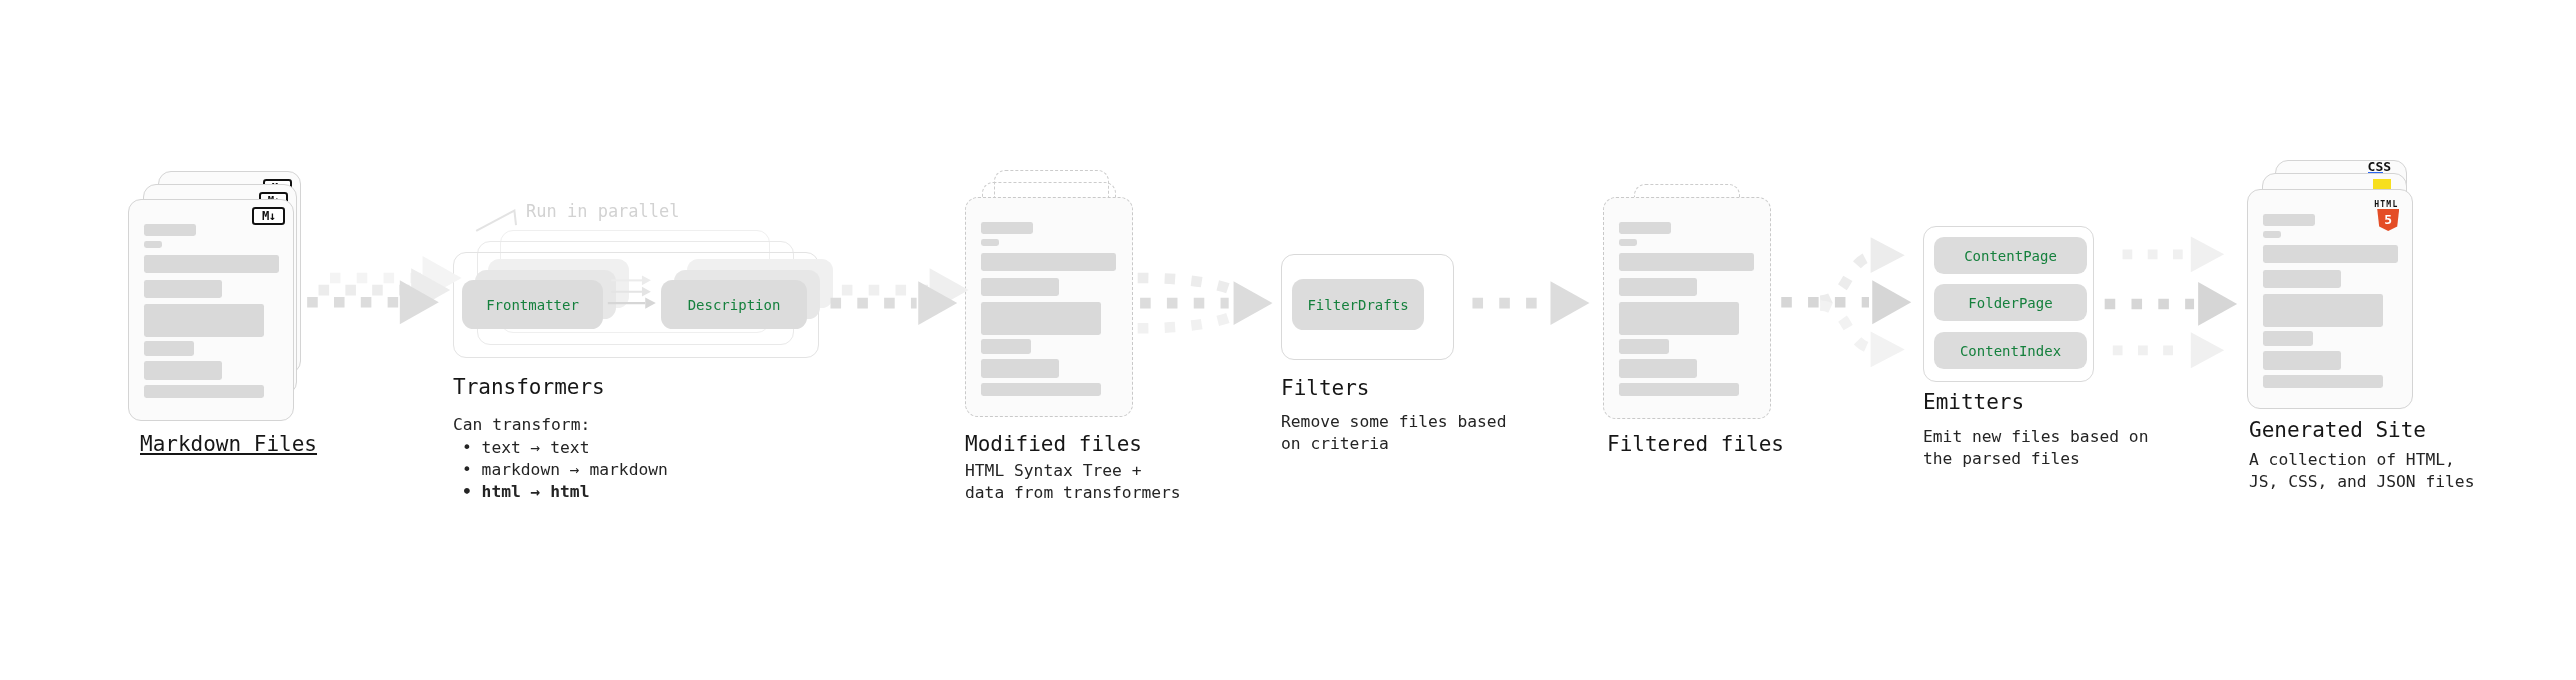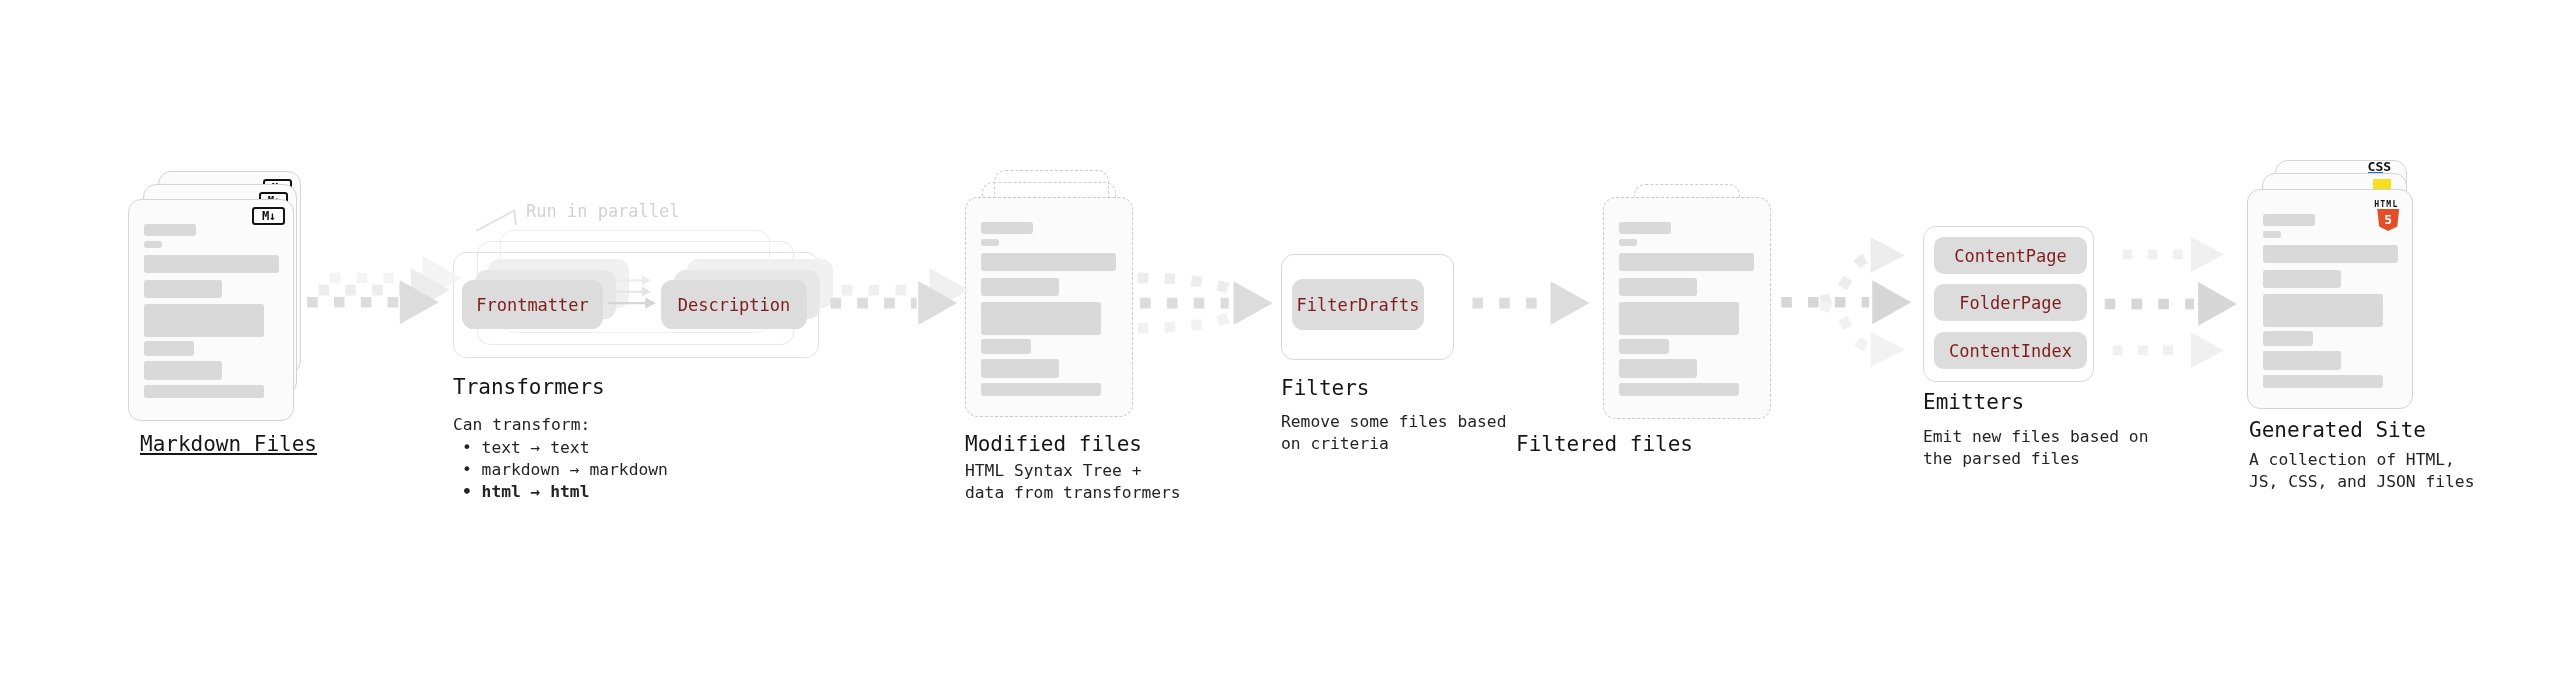--- a/index.html
+++ b/index.html
@@ -40,21 +40,21 @@
   .css-underline{height:2.4px;background:#2965f1;margin-top:0.8px;}
   
   .tbox{position:absolute;border:1.6px solid #e3e3e3;border-radius:13px;box-sizing:border-box;background:transparent;}
   .tbox.b2{border-color:#e9e9e9;}
   .tbox.b3{border-color:#efefef;}
   .obox{position:absolute;border:1.6px solid #d9d9d9;border-radius:13px;box-sizing:border-box;background:#ffffff;}
   
   .pill{
     position:absolute;background:#dcdcdc;border-radius:11.4px;
     display:flex;align-items:center;justify-content:center;
-    font-size:17px;color:#7f1d1d;box-sizing:border-box;white-space:nowrap;
+    font-size:14px;color:#15803d;box-sizing:border-box;white-space:nowrap;
   }
   .pill.ghost1{background:#e7e7e7;}
   .pill.ghost2{background:#f0f0f0;}
   .pill.small{border-radius:9.8px;}
   
   .stage-title{position:absolute;font-size:21px;color:#161616;line-height:24.4px;white-space:nowrap;}
   .stage-sub{position:absolute;font-size:16.3px;color:#242424;line-height:22px;white-space:pre-line;}
   .note{position:absolute;font-size:17px;color:#d2d2d2;white-space:nowrap;line-height:19.5px;}
   svg.overlay{position:absolute;left:0;top:0;pointer-events:none;}
 </style>
@@ -137,21 +137,21 @@
     <div class="file-card dashed" style="left:1603px;top:197px;width:168px;height:222px;">
         <div class="bar" style="top: 24.4px; width: 52px; height: 11.4px;"></div>
         <div class="bar" style="top: 41px; width: 18px; height: 6.5px;"></div>
         <div class="bar" style="top: 55px; width: 135px; height: 18px;"></div>
         <div class="bar" style="top: 80px; width: 78px; height: 18px;"></div>
         <div class="bar" style="top: 104px; width: 120px; height: 32.5px;"></div>
         <div class="bar" style="top: 141px; width: 50px; height: 14.6px;"></div>
         <div class="bar" style="top: 161px; width: 78px; height: 18.7px;"></div>
         <div class="bar" style="top: 185px; width: 120px; height: 13px;"></div>
       </div>
-    <div class="stage-title" style="left:1516px;top:432px;">Filtered files</div>
+    <div class="stage-title" style="left:1607px;top:432px;">Filtered files</div>
   </div>
 
   <div>
     <div class="obox" style="left:1923px;top:226px;width:171px;height:156px;"></div>
     <div class="pill small" style="left:1934px;top:237px;width:153px;height:37px;">ContentPage</div>
     <div class="pill small" style="left:1934px;top:284px;width:153px;height:37px;">FolderPage</div>
     <div class="pill small" style="left:1934px;top:332px;width:153px;height:37px;">ContentIndex</div>
     <div class="stage-title" style="left:1923px;top:390px;">Emitters</div>
     <div class="stage-sub" style="left:1923px;top:426px;">Emit new files based on
 the parsed files</div>

